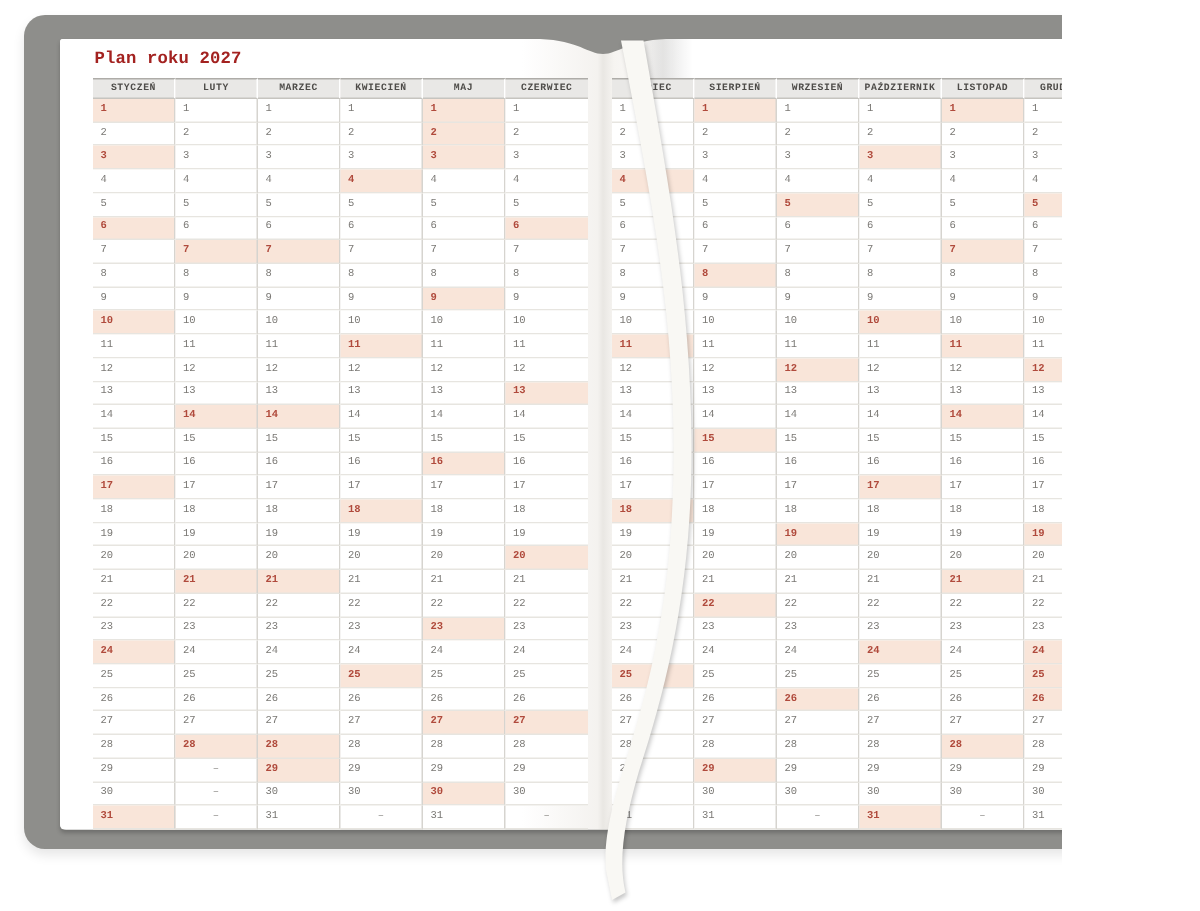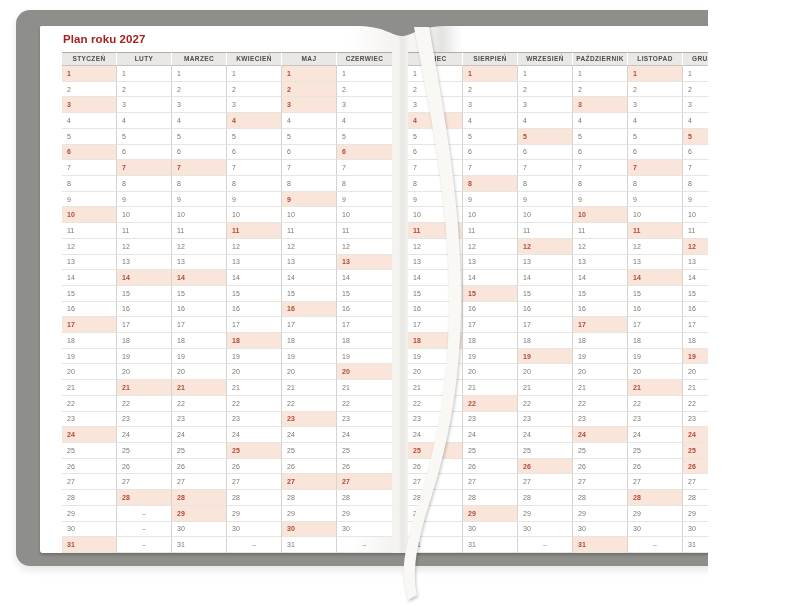--- a/index.html
+++ b/index.html
@@ -9,21 +9,21 @@
     --hl-bg:#f9e5d9;
     --hl-text:#b04a3c;
     --day-text:#7a7874;
     --head-text:#4e4c49;
     --head-bg:#e9e8e6;
     --line-v:#d6d4cf;
     --line-h:#e7e5e0;
   }
   html,body{margin:0;padding:0;background:#ffffff;}
   body{font-family:"Liberation Sans","DejaVu Sans",sans-serif;}
-  .scene{position:relative;width:708px;height:607px;background:#ffffff;overflow:hidden;}
+  .scene{position:relative;width:708px;height:607px;background:#ffffff;overflow:hidden;font-family:Liberation Mono, monospace;}
 
   .cover{position:absolute;left:16px;top:10px;width:780px;height:556px;
          background:var(--cover);border-radius:14px;
          box-shadow:0 4px 8px rgba(0,0,0,0.10);}
   .pages{position:absolute;left:40px;top:26px;width:728px;height:527px;
          background:var(--page);border-radius:2px 3px 4px 3px;
          box-shadow:0 2px 3px rgba(0,0,0,0.22);}
   .page-half{position:absolute;top:0;height:100%;}
   .page-left{left:0;width:362px;border-radius:2px 0 0 4px;
              background:linear-gradient(to right,#ffffff 85%,#f4f2ef 99%,#e9e7e3 100%);}

